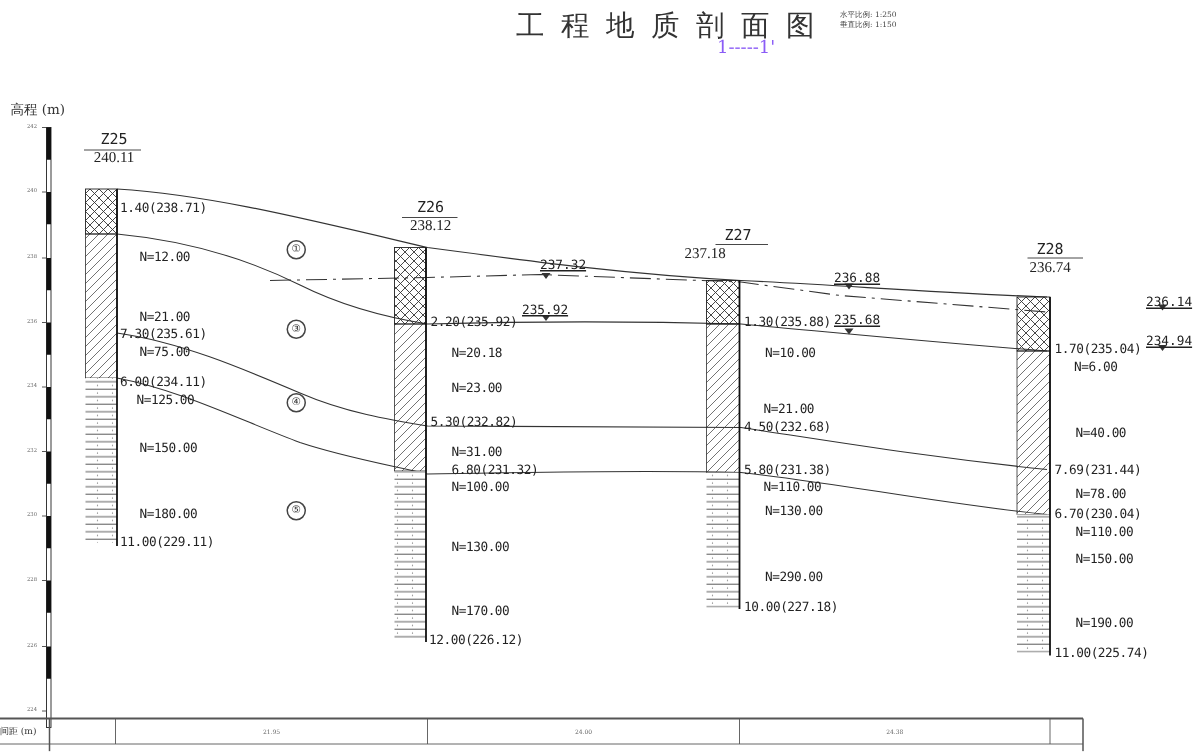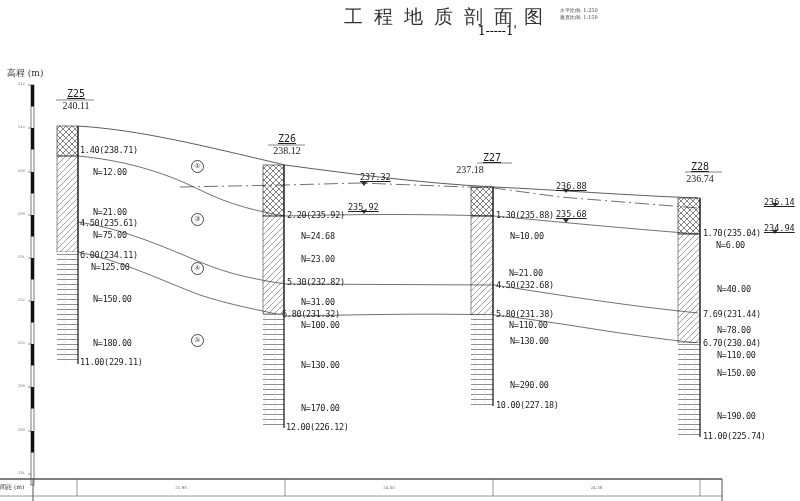--- a/index.html
+++ b/index.html
@@ -1,24 +1,24 @@
 <!DOCTYPE html>
 <html><head>
 <meta charset="utf-8">
 <style>
   html, body { margin:0; padding:0; background:#ffffff; }
   body { width:800px; height:501px; position:relative; overflow:hidden; font-family:"DejaVu Serif", serif; color:#222; }
   .abs { position:absolute; white-space:nowrap; }
   .title { left:344px; top:4px; font-size:19px; letter-spacing:11px; font-family:"DejaVu Serif", serif; color:#333; }
-  .subtitle { left:478px; top:24px; font-size:12px; color:#000000; }
+  .subtitle { left:478px; top:24px; font-size:12px; color:#8b5cf6; }
   .scale { left:560px; top:7px; font-size:5px; line-height:7px; color:#444; }
   .ylabel { left:7px; top:67px; font-size:9px; color:#333; }
   .tick { font-size:3.5px; color:#666; }
   .lbl { font-size:8.5px; font-family:"DejaVu Sans Mono", monospace; color:#222; letter-spacing:-0.3px; }
-  .bh-name { font-size:10px; font-family:"DejaVu Sans Mono", monospace; text-decoration:underline; color:#222; text-align:center; width:50px; }
+  .bh-name { font-size:10px; font-family:"DejaVu Sans Mono", monospace; color:#222; text-align:center; width:50px; }
   .bh-elev { font-size:10px; font-family:Liberation Serif, serif; color:#222; text-align:center; width:50px; }
   .wl { font-size:8.5px; font-family:"DejaVu Sans Mono", monospace; text-decoration:underline; color:#222; }
   .circ { width:11px; height:11px; border:1px solid #444; border-radius:50%; font-size:7px; text-align:center; line-height:11px; color:#333; font-family:"DejaVu Sans", sans-serif; }
   .tbl-lbl { font-size:6px; color:#333; }
   .tbl-val { font-size:4px; color:#666; text-align:center; }
 </style>
 </head>
 <body>
 
 <div class="abs title">工程地质剖面图</div>
@@ -139,39 +139,39 @@
 <div class="abs tick" style="left:18px;top:212px">236</div>
 <div class="abs tick" style="left:18px;top:255px">234</div>
 <div class="abs tick" style="left:18px;top:298px">232</div>
 <div class="abs tick" style="left:18px;top:341px">230</div>
 <div class="abs tick" style="left:18px;top:384px">228</div>
 <div class="abs tick" style="left:18px;top:428px">226</div>
 <div class="abs tick" style="left:18px;top:471px">224</div>
 
 <div class="abs bh-name" style="left:51px;top:88px">Z25</div>
 <div class="abs bh-elev" style="left:51px;top:100px">240.11</div>
-<div class="abs lbl" style="left:80px;top:145px">1.40(238.71)</div>
+<div class="abs lbl" style="left:80px;top:134px">1.40(238.71)</div>
 <div class="abs lbl" style="left:93px;top:167px">N=12.00</div>
 <div class="abs lbl" style="left:93px;top:207px">N=21.00</div>
-<div class="abs lbl" style="left:80px;top:218px">4.50(235.61)</div>
+<div class="abs lbl" style="left:80px;top:218px">7.30(235.61)</div>
 <div class="abs lbl" style="left:93px;top:230px">N=75.00</div>
 <div class="abs lbl" style="left:80px;top:250px">6.00(234.11)</div>
 <div class="abs lbl" style="left:91px;top:262px">N=125.00</div>
 <div class="abs lbl" style="left:93px;top:294px">N=150.00</div>
 <div class="abs lbl" style="left:93px;top:338px">N=180.00</div>
 <div class="abs lbl" style="left:80px;top:357px">11.00(229.11)</div>
 
 <div class="abs bh-name" style="left:262px;top:133px">Z26</div>
 <div class="abs bh-elev" style="left:262px;top:145px">238.12</div>
 <div class="abs lbl" style="left:287px;top:210px">2.20(235.92)</div>
-<div class="abs lbl" style="left:301px;top:231px">N=24.68</div>
+<div class="abs lbl" style="left:301px;top:231px">N=20.18</div>
 <div class="abs lbl" style="left:301px;top:254px">N=23.00</div>
 <div class="abs lbl" style="left:287px;top:277px">5.30(232.82)</div>
 <div class="abs lbl" style="left:301px;top:297px">N=31.00</div>
-<div class="abs lbl" style="left:282px;top:309px">6.80(231.32)</div>
+<div class="abs lbl" style="left:301px;top:309px">6.80(231.32)</div>
 <div class="abs lbl" style="left:301px;top:320px">N=100.00</div>
 <div class="abs lbl" style="left:301px;top:360px">N=130.00</div>
 <div class="abs lbl" style="left:301px;top:403px">N=170.00</div>
 <div class="abs lbl" style="left:286px;top:422px">12.00(226.12)</div>
 
 <div class="abs bh-name" style="left:467px;top:152px">Z27</div>
 <div class="abs bh-elev" style="left:445px;top:164px">237.18</div>
 <div class="abs lbl" style="left:496px;top:210px">1.30(235.88)</div>
 <div class="abs lbl" style="left:510px;top:231px">N=10.00</div>
 <div class="abs lbl" style="left:509px;top:268px">N=21.00</div>

